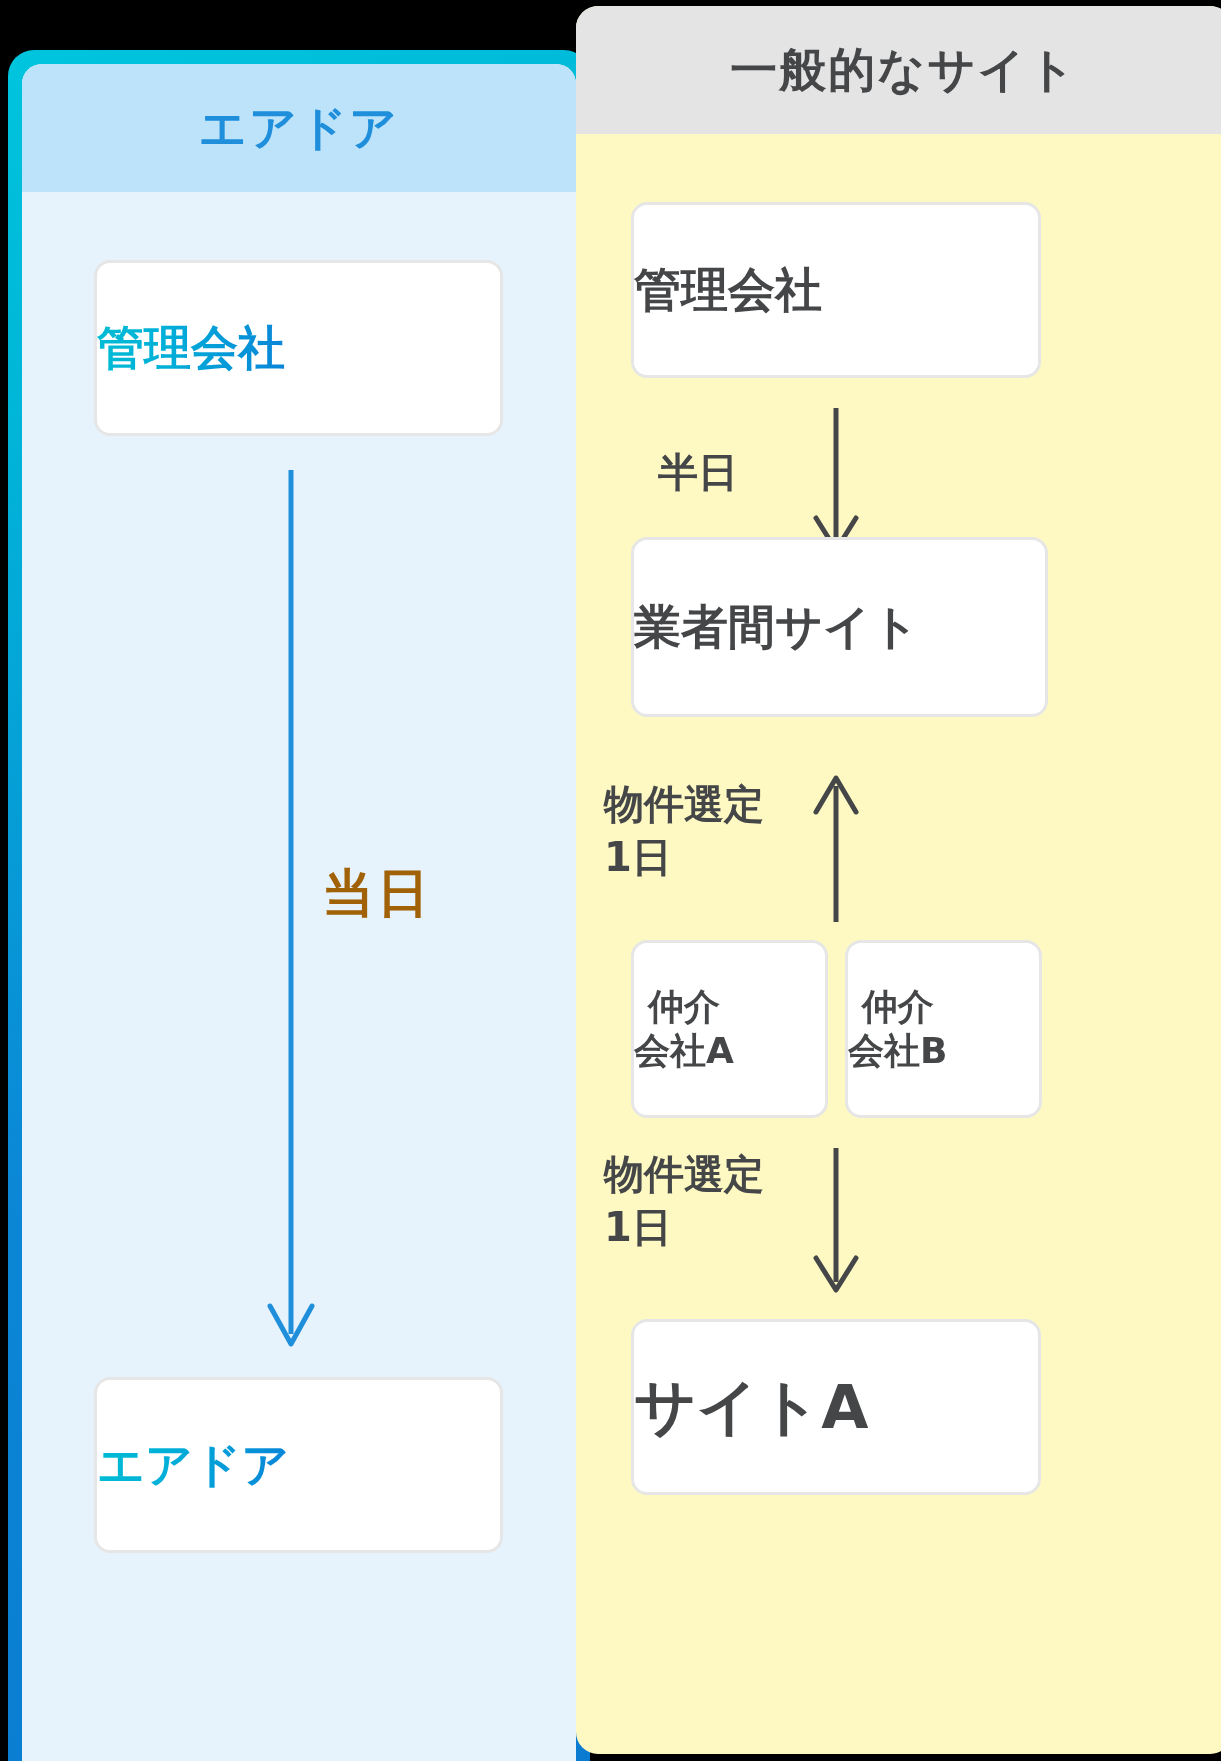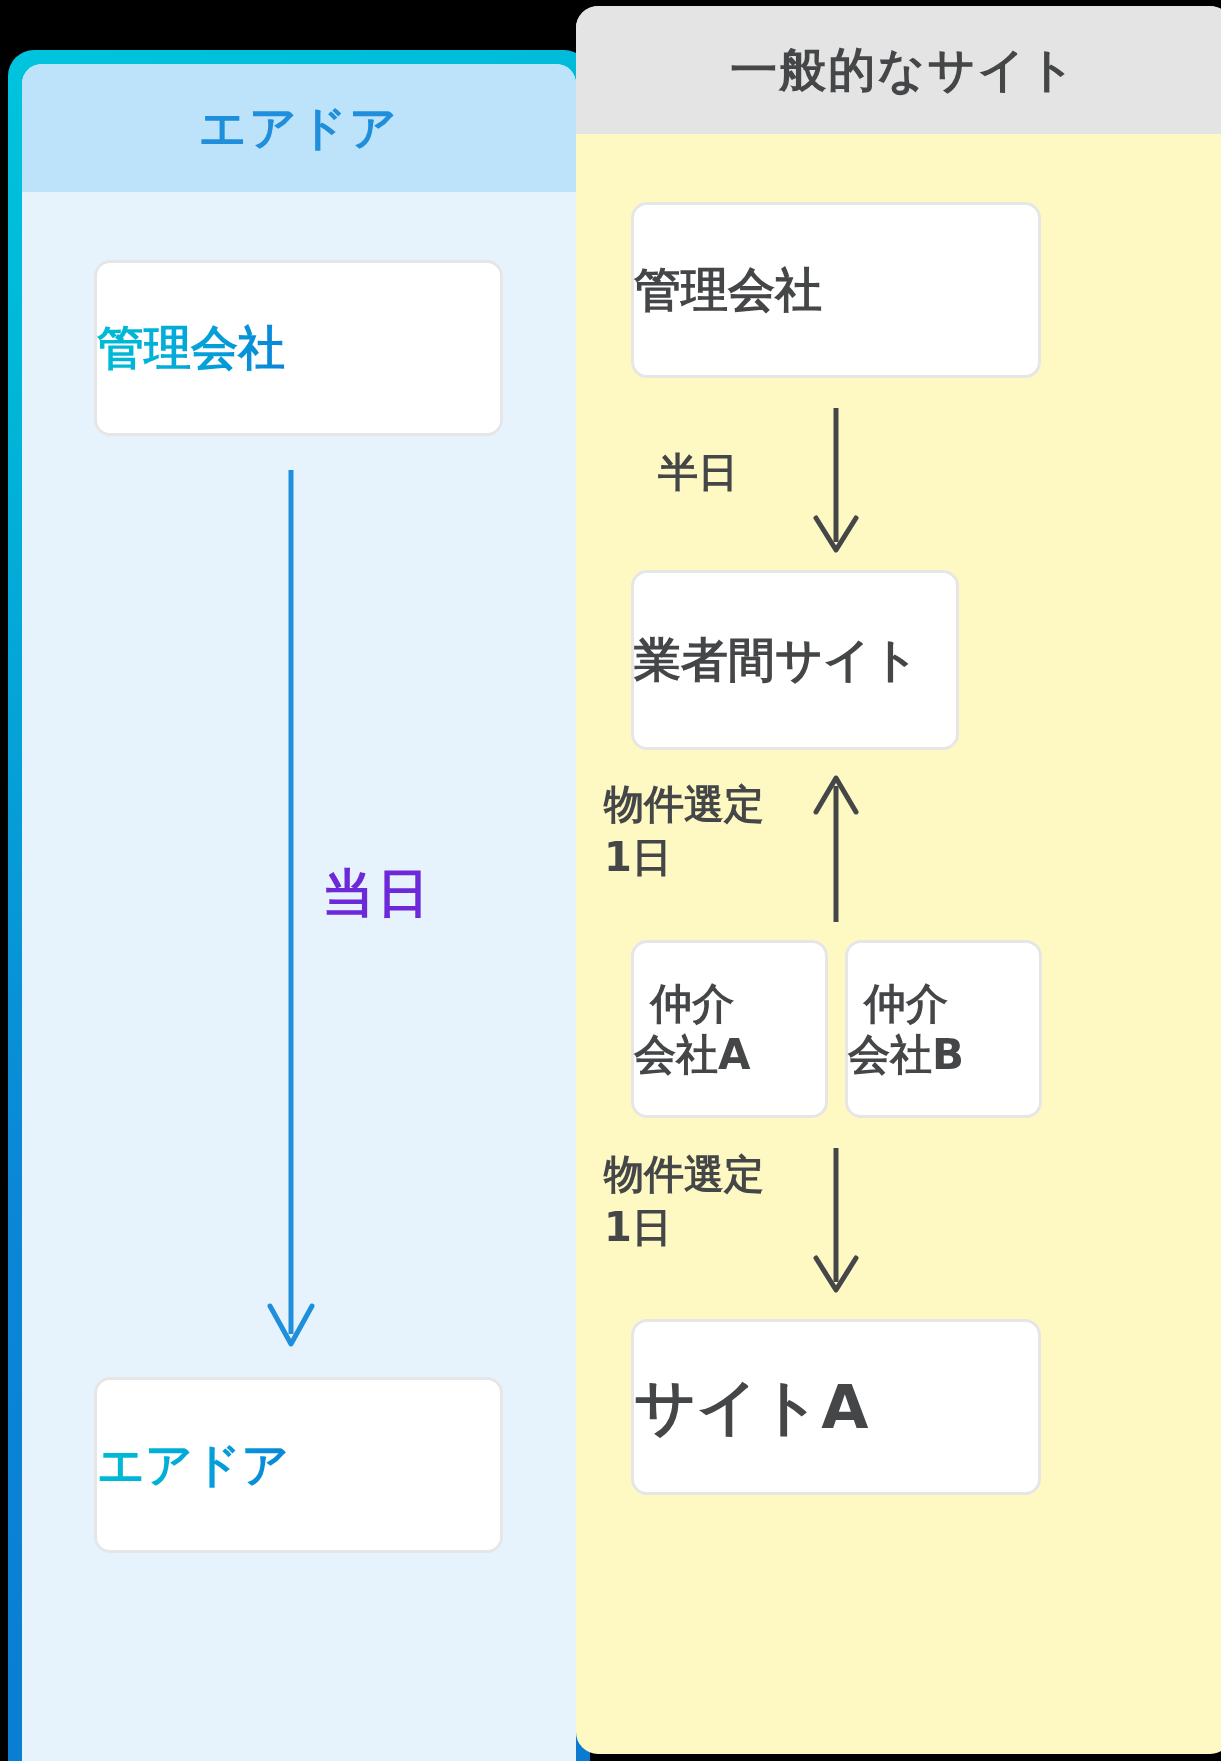--- a/index.html
+++ b/index.html
@@ -60,36 +60,36 @@
 
   
   .n-left-top{left:72px;top:196px;width:409px;height:176px;}
   .n-left-top .node-text{font-size:47px;}
   .n-left-bot{left:72px;top:1313px;width:409px;height:176px;}
   .n-left-bot .node-text{font-size:47px;}
 
   
   .n-r-kanri{left:611px;top:196px;width:410px;height:176px;}
   .n-r-kanri .node-text{font-size:47px;}
-  .n-r-gyosha{left:611px;top:564px;width:328px;height:180px;}
+  .n-r-gyosha{left:611px;top:531px;width:417px;height:180px;}
   .n-r-gyosha .node-text{font-size:47px;}
   .n-r-chukai-a{left:611px;top:934px;width:197px;height:178px;}
   .n-r-chukai-b{left:825px;top:934px;width:197px;height:178px;}
-  .n-r-chukai-a .node-text,.n-r-chukai-b .node-text{font-size:42px;}
+  .n-r-chukai-a .node-text,.n-r-chukai-b .node-text{font-size:36px;}
   .n-r-site{left:611px;top:1313px;width:410px;height:176px;}
   .n-r-site .node-text{font-size:61px;}
 
   
   .arrow{position:absolute;}
   .arrow-label{
     position:absolute;font-size:40px;font-weight:700;
     line-height:1.32;white-space:pre-line;
   }
   .label-gray{color:#444648;}
-  .label-blue{color:#6d28d9;font-size:52px;letter-spacing:3px;}
+  .label-blue{color:#a16207;font-size:52px;letter-spacing:3px;}
 </style>
 </head>
 <body>
 
 <div class="stage">
 
   <div class="panel-left">
     <div class="panel-left-inner">
 
       <div class="head-left">

